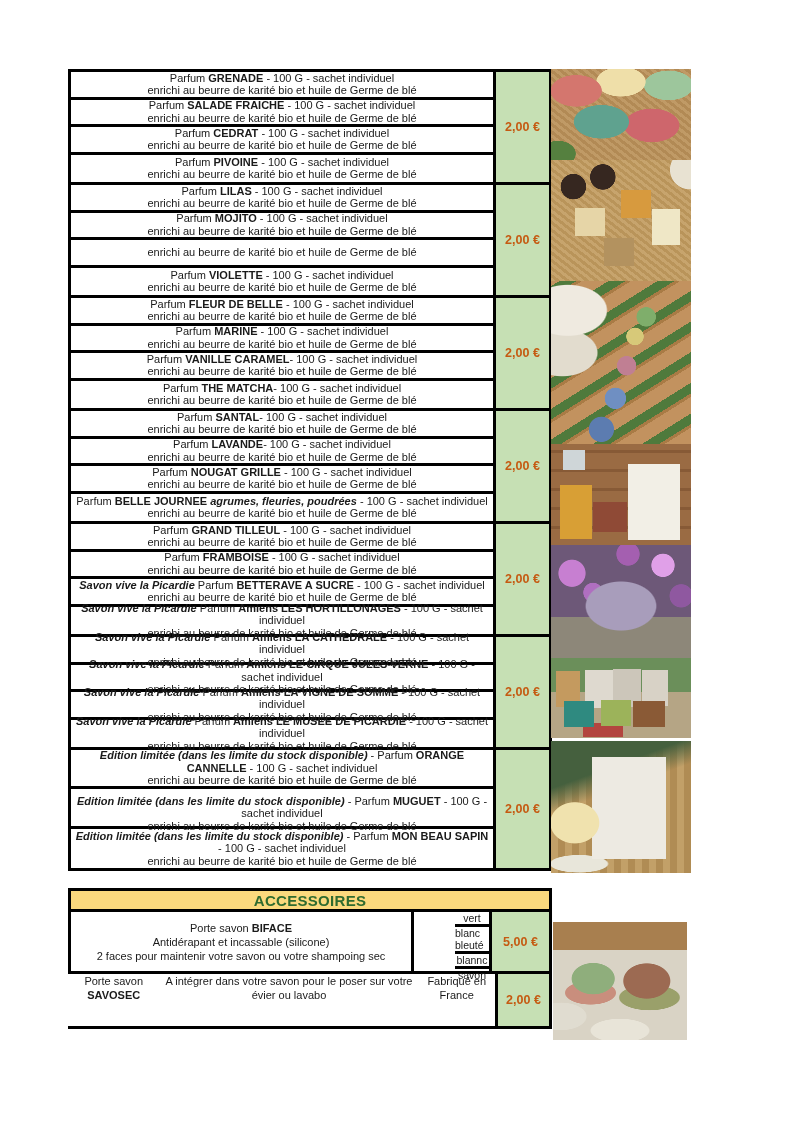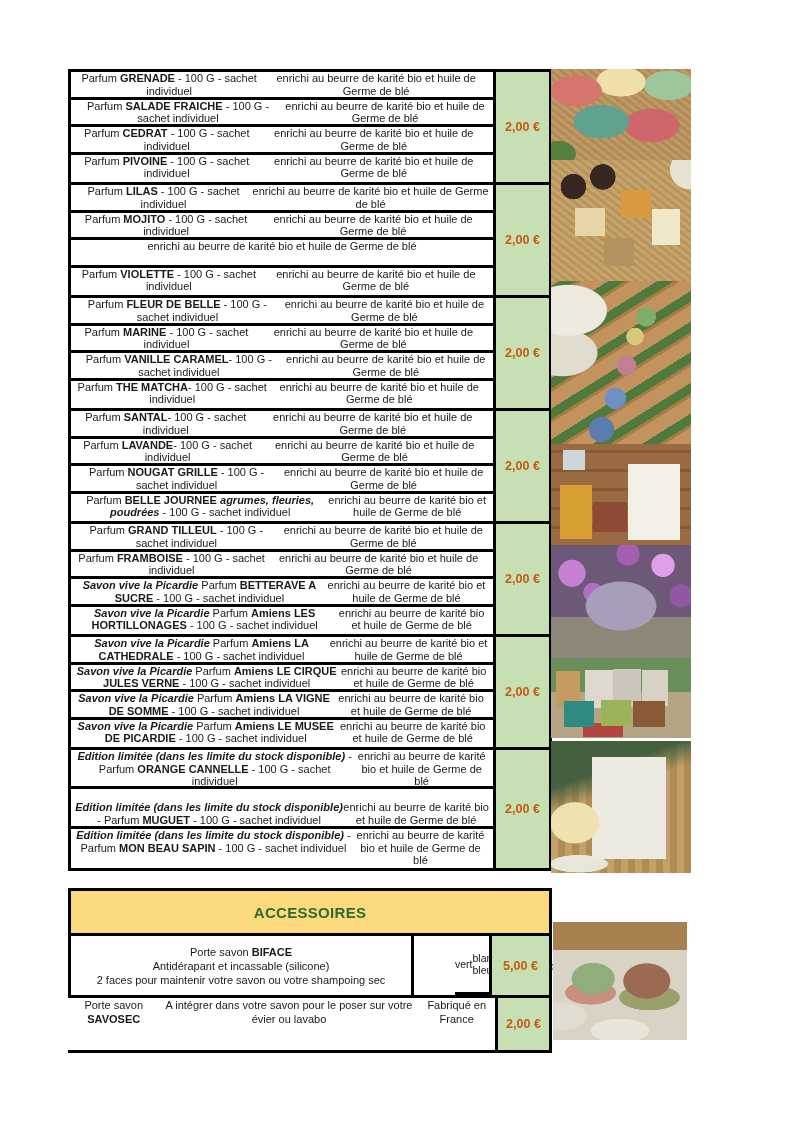--- a/index.html
+++ b/index.html
@@ -12,21 +12,21 @@
   
   #main-table {
     position: absolute; left: 68px; top: 69px; width: 484px;
     border: 3px solid #000; background: #fff;
   }
   .group { display: flex; border-bottom: 3px solid #000; }
   .group:last-child { border-bottom: none; }
   .g-rows { flex: 1; min-width: 0; }
   .row {
     height: 27.5px; border-bottom: 3px solid #000;
-    display: flex; justify-content: center;
+    display: flex; flex-direction: column; justify-content: center;
     text-align: center; padding: 0 4px;
   }
   .row:last-child { border-bottom: none; }
   .l1, .l2 { font-size: 11px; line-height: 12.5px; }
   .sb  { font-weight: bold; }
   .sbi { font-weight: bold; font-style: italic; }
   .g-price {
     width: 56px; border-left: 3px solid #000; background: var(--pricebg);
     display: flex; align-items: center; justify-content: center;
   }
@@ -106,29 +106,29 @@
     radial-gradient(ellipse 24px 18px at 70% 50%, #9c6a52 0 96%, transparent 100%),
     radial-gradient(ellipse 31px 13px at 72% 64%, #9aa06a 0 96%, transparent 100%),
     radial-gradient(ellipse 30px 12px at 50% 92%, #e8e4d8 0 96%, transparent 100%),
     radial-gradient(ellipse 26px 14px at 6% 80%, #e0dcd0 0 96%, transparent 100%),
     linear-gradient(#a87f4f,#a87f4f);
     background-position: 0 0,0 0,0 0,0 0,0 0,0 0, 50% 0;
     background-size: auto,auto,auto,auto,auto,auto, 134px 28px; }
   
   #acc { position: absolute; left: 68px; top: 888px; width: 484px; }
   .acc-header {
-    height: 48px; border: 3px solid #000; background: var(--accbg);
+    height: 24px; border: 3px solid #000; background: var(--accbg);
     display: flex; align-items: center; justify-content: center;
     font-weight: bold; font-size: 15px; color: var(--acctx);
     letter-spacing: .3px;
   }
   .acc-row1 { display: flex; border: 3px solid #000; border-top: none; height: 62px; }
   .acc-text1 { flex: 1; display:flex; flex-direction:column; justify-content:center; text-align:center; }
   .al { font-size: 11px; line-height: 14px; }
-  .acc-colors { width: 78px; border-left: 3px solid #000; display:flex; background:#fff;padding-left:41px; }
+  .acc-colors { width: 78px; border-left: 3px solid #000; display:flex; flex-direction:column; background:#fff;padding-left:41px; }
   .cc { flex:1; border-bottom: 3px solid #000; display:flex; align-items:center; justify-content:center; font-size:10.5px; }
   .cc:last-child { border-bottom:none; }
   .acc-price1 { width: 60px; border-left: 3px solid #000; background: var(--pricebg);
     display:flex; align-items:center; justify-content:center; }
   .acc-row2 { display:flex; height: 55px; border-bottom: 3px solid #000; }
   .acc-text2 { flex:1; display:flex; flex-direction:row; justify-content:center; text-align:center; }
   .acc-price2 { width: 57px; border-left: 3px solid #000; border-right: 3px solid #000; border-top: 0;
     background: var(--pricebg); display:flex; align-items:center; justify-content:center; }
   :root { --pricebg:#C6E0B4; --pricetx:#C55A11; --accbg:#FBD97D; --acctx:#2F6B2F; }
 </style>

